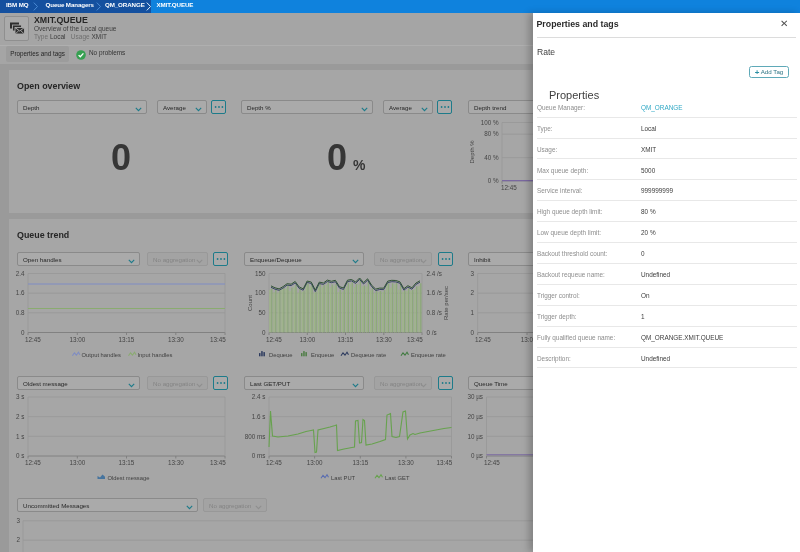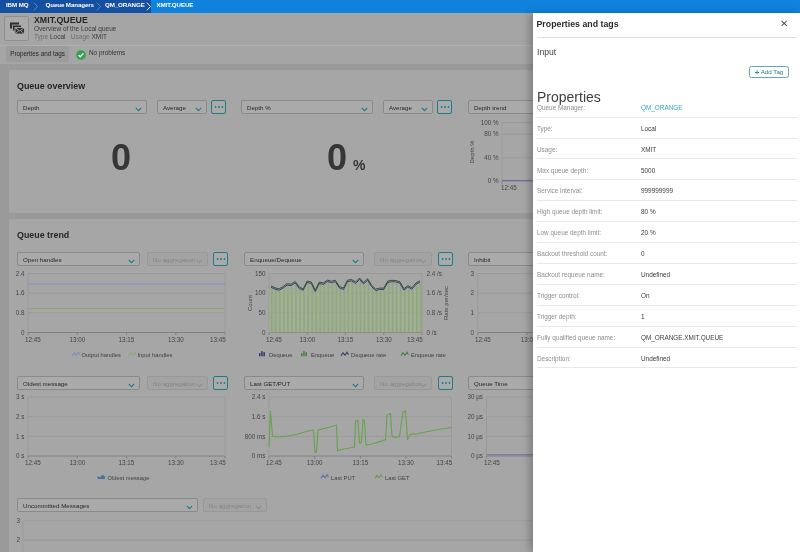--- a/index.html
+++ b/index.html
@@ -26,21 +26,21 @@
 .dots{position:absolute;width:15px;height:14px;background:#aaaaaa;border:1px solid #1d7b8a;border-radius:2px;display:flex;align-items:center;justify-content:center}
 .bigv{position:absolute;font-weight:bold;color:#363636;font-size:36px;line-height:36px}
 .bigv .pct{font-size:14px;font-weight:bold;margin-left:2px}
 #rpanel{position:absolute;left:533px;top:13px;width:267px;height:539px;background:#fff;box-shadow:-4px 0 7px rgba(0,0,0,0.22)}
 #rphead{position:absolute;left:3.5px;top:0;width:259px;height:25px;border-bottom:1px solid #dcdcdc;font-size:8.8px;font-weight:bold;color:#2b2b2b}
 #rphead .t{position:absolute;left:0;top:5.5px}
 #rpx{position:absolute;right:7px;top:5px;font-size:10px;color:#4f4f4f;font-weight:normal}
 #tags{position:absolute;left:4px;top:34px;font-size:8.6px;color:#3f3f3f}
 #addtag{position:absolute;left:216px;top:53px;width:40px;height:12px;border:1px solid #5fa9b8;border-radius:2.5px;font-size:6.2px;color:#2f7585;text-align:center;line-height:10.5px}
 #addtag b{color:#2b8fa4;font-size:8px;font-weight:bold;position:relative;top:0.5px}
-#props{position:absolute;left:4px;top:76px;font-size:14px;color:#3f3f3f}
+#props{position:absolute;left:16px;top:76px;font-size:11px;color:#3f3f3f}
 .prow{position:absolute;left:4px;width:260px;height:20.9px;border-bottom:1px solid #e8e8e8}
 .pk{position:absolute;left:0;top:7px;font-size:6.4px;color:#8d8d8d}
 .pv{position:absolute;left:104px;top:7px;font-size:6.4px;color:#3c3c3c}
 .pv.link{color:#2fa8c5}
 </style></head><body>
 <div id="topbar">
   <div id="bbright"></div>
   <div class="bseg" style="left:6px">IBM MQ</div>
   <svg class="abs" style="left:31px;top:0" width="10" height="13" viewBox="0 0 10 13">
       <polyline points="2.8,2.6 6.5,6.5 2.8,10.4" fill="none" stroke="#4a8ad4" stroke-width="1"></polyline>
@@ -73,21 +73,21 @@
   <div id="tab">Properties and tags</div>
   <div id="gcirc"><svg width="10" height="10" viewBox="0 0 10 10">
     <circle cx="5" cy="5" r="4.8" fill="#36a051"></circle>
     <polyline points="2.6,5.1 4.3,6.8 7.4,3.4" fill="none" stroke="#fff" stroke-width="1.3"></polyline>
   </svg></div>
   <div id="nop">No problems</div>
 </div>
 
 <div id="po"></div>
 <div id="ps"></div>
-<div class="sechead" style="left:17px;top:81px">Queue overview</div>
+<div class="sechead" style="left:17px;top:81px">Open overview</div>
 <div class="sechead" style="left:17px;top:230px">Queue trend</div>
 
 <div class="sel" style="left:17px;top:100px;width:130px">
     <span class="st">Depth</span>
     <span class="ch"><svg width="7" height="5" viewBox="0 0 7 5">
         <polyline points="0.8,0.8 3.5,3.6 6.2,0.8" fill="none" stroke="#1d7b8a" stroke-width="1.1"></polyline>
       </svg></span>
   </div>
 <div class="sel" style="left:157px;top:100px;width:50px">
     <span class="st">Average</span>
@@ -480,21 +480,21 @@
     <line x1="23" y1="520.8" x2="23" y2="552" stroke="#999999" stroke-width="0.9"></line>
     <text x="20" y="523" font-size="6.3" text-anchor="end" fill="#454545" font-family="Liberation Sans, sans-serif">3</text>
     <text x="20" y="542.4" font-size="6.3" text-anchor="end" fill="#454545" font-family="Liberation Sans, sans-serif">2</text>
   </svg>
 
 <div id="rpanel">
   <div id="rphead">
       <span class="t">Properties and tags</span>
       <span id="rpx">✕</span>
     </div>
-  <div id="tags">Input</div>
+  <div id="tags">Rate</div>
   <div id="addtag"><b>+</b> Add Tag</div>
   <div id="props">Properties</div>
   <div class="prow" style="top:83.8px">
       <span class="pk">Queue Manager:</span>
       <span class="pv link">QM_ORANGE</span>
     </div>
     <div class="prow" style="top:104.7px">
       <span class="pk">Type:</span>
       <span class="pv">Local</span>
     </div>

